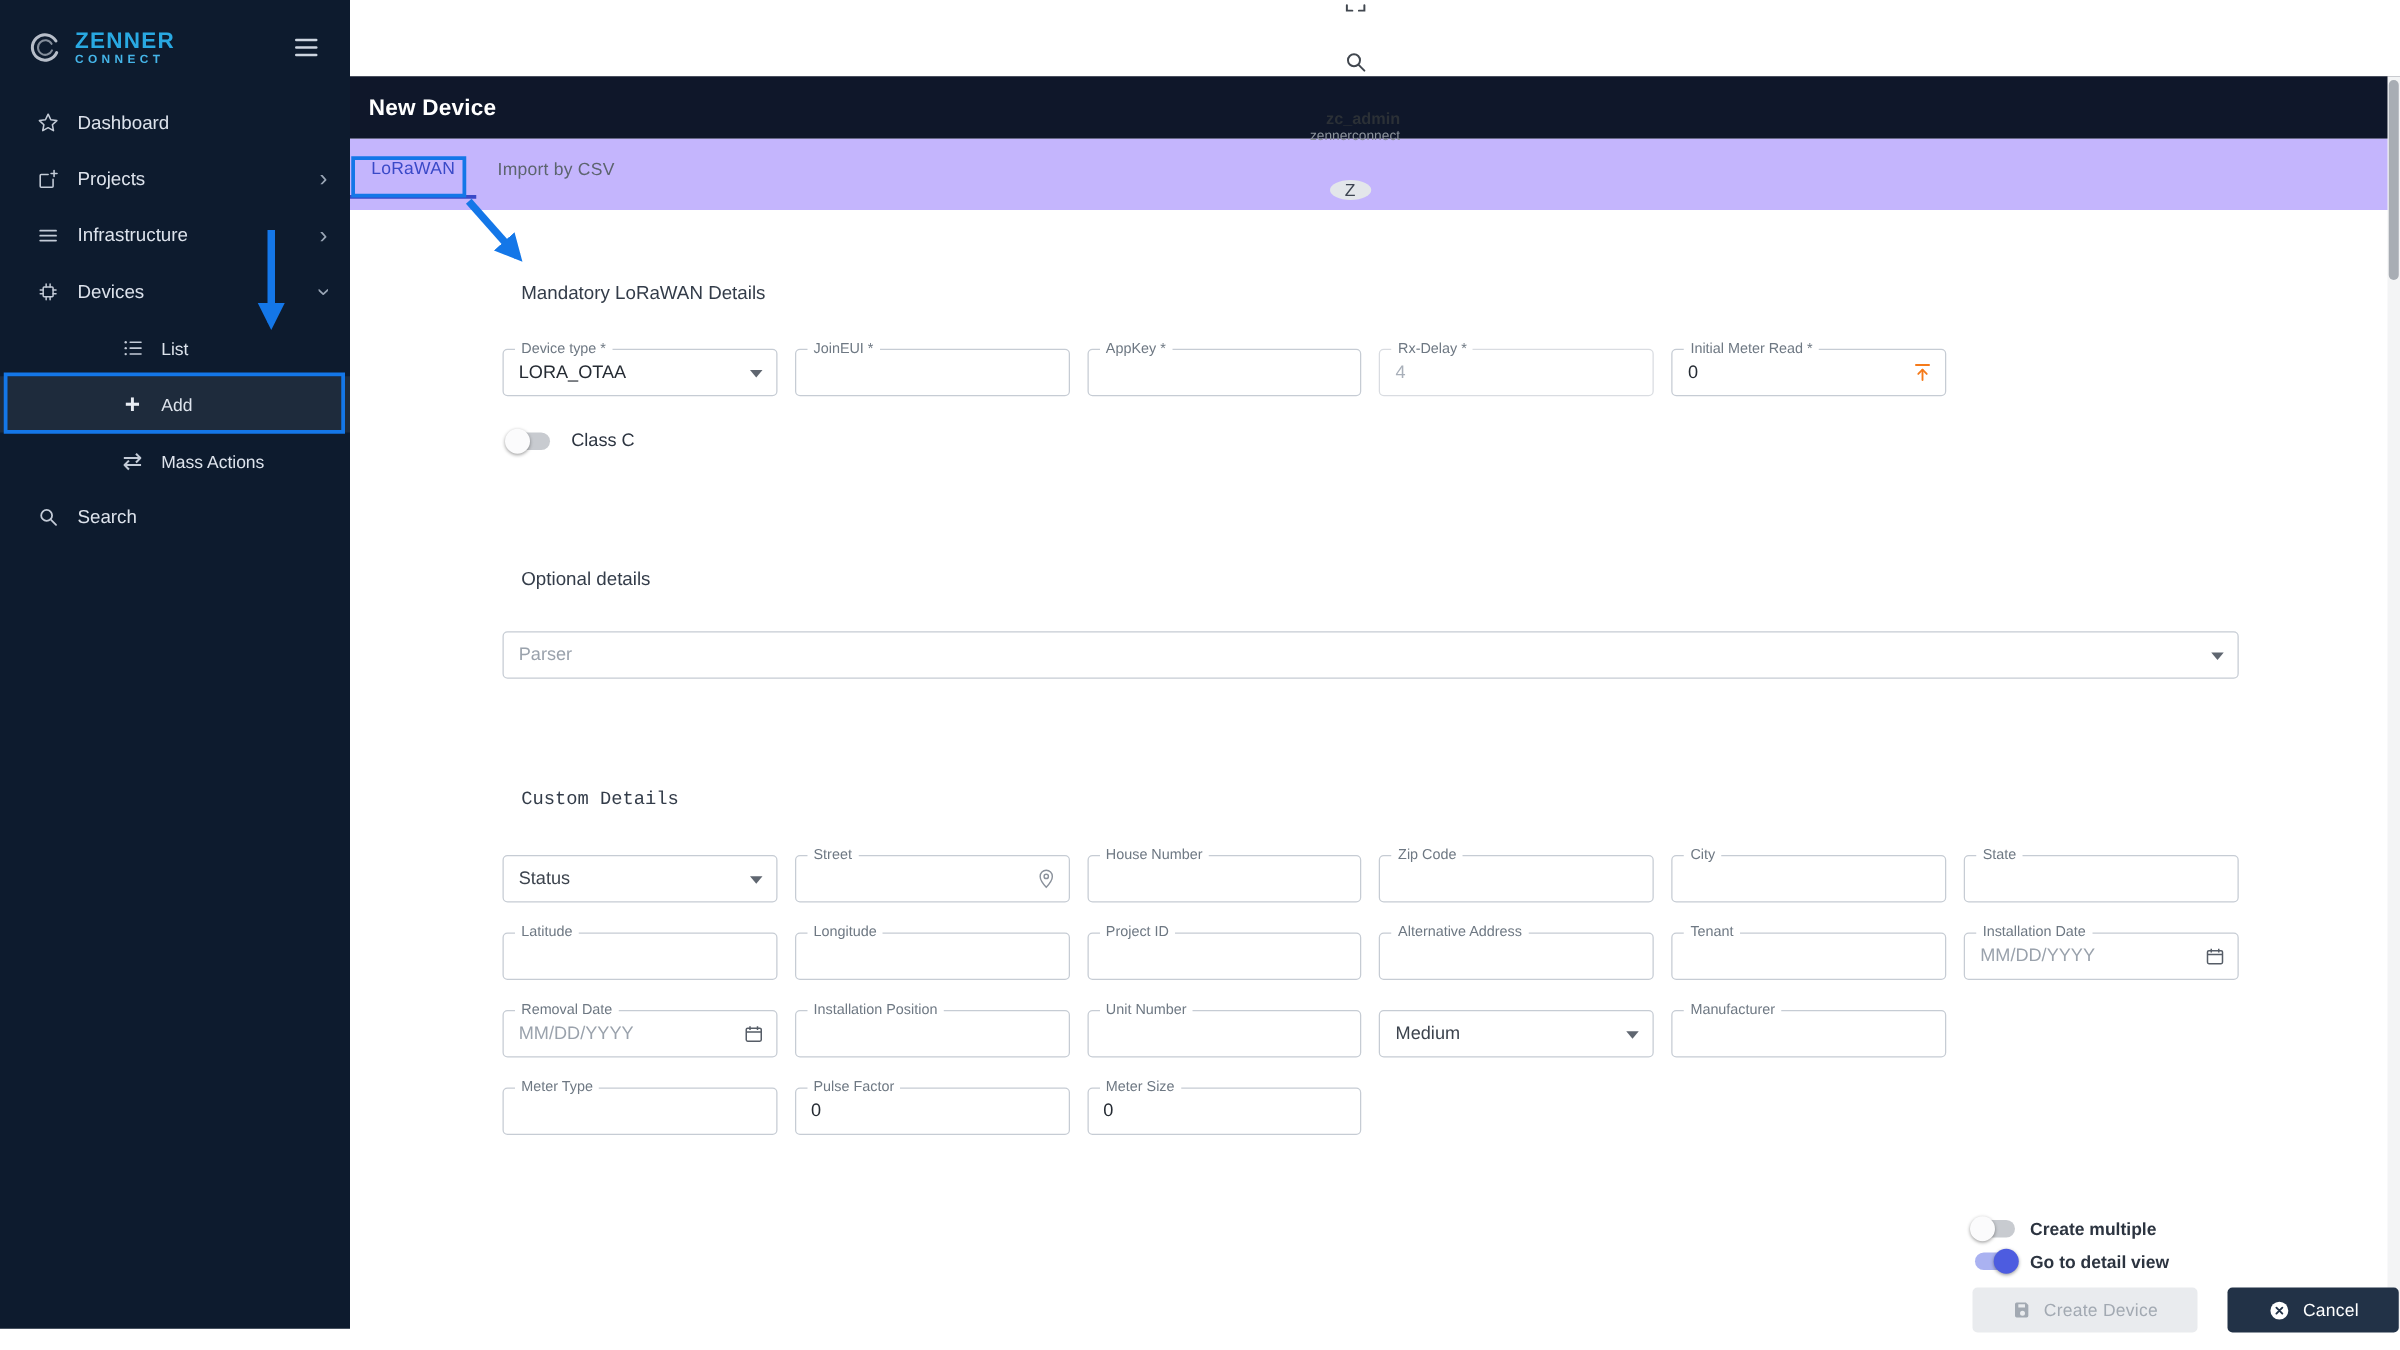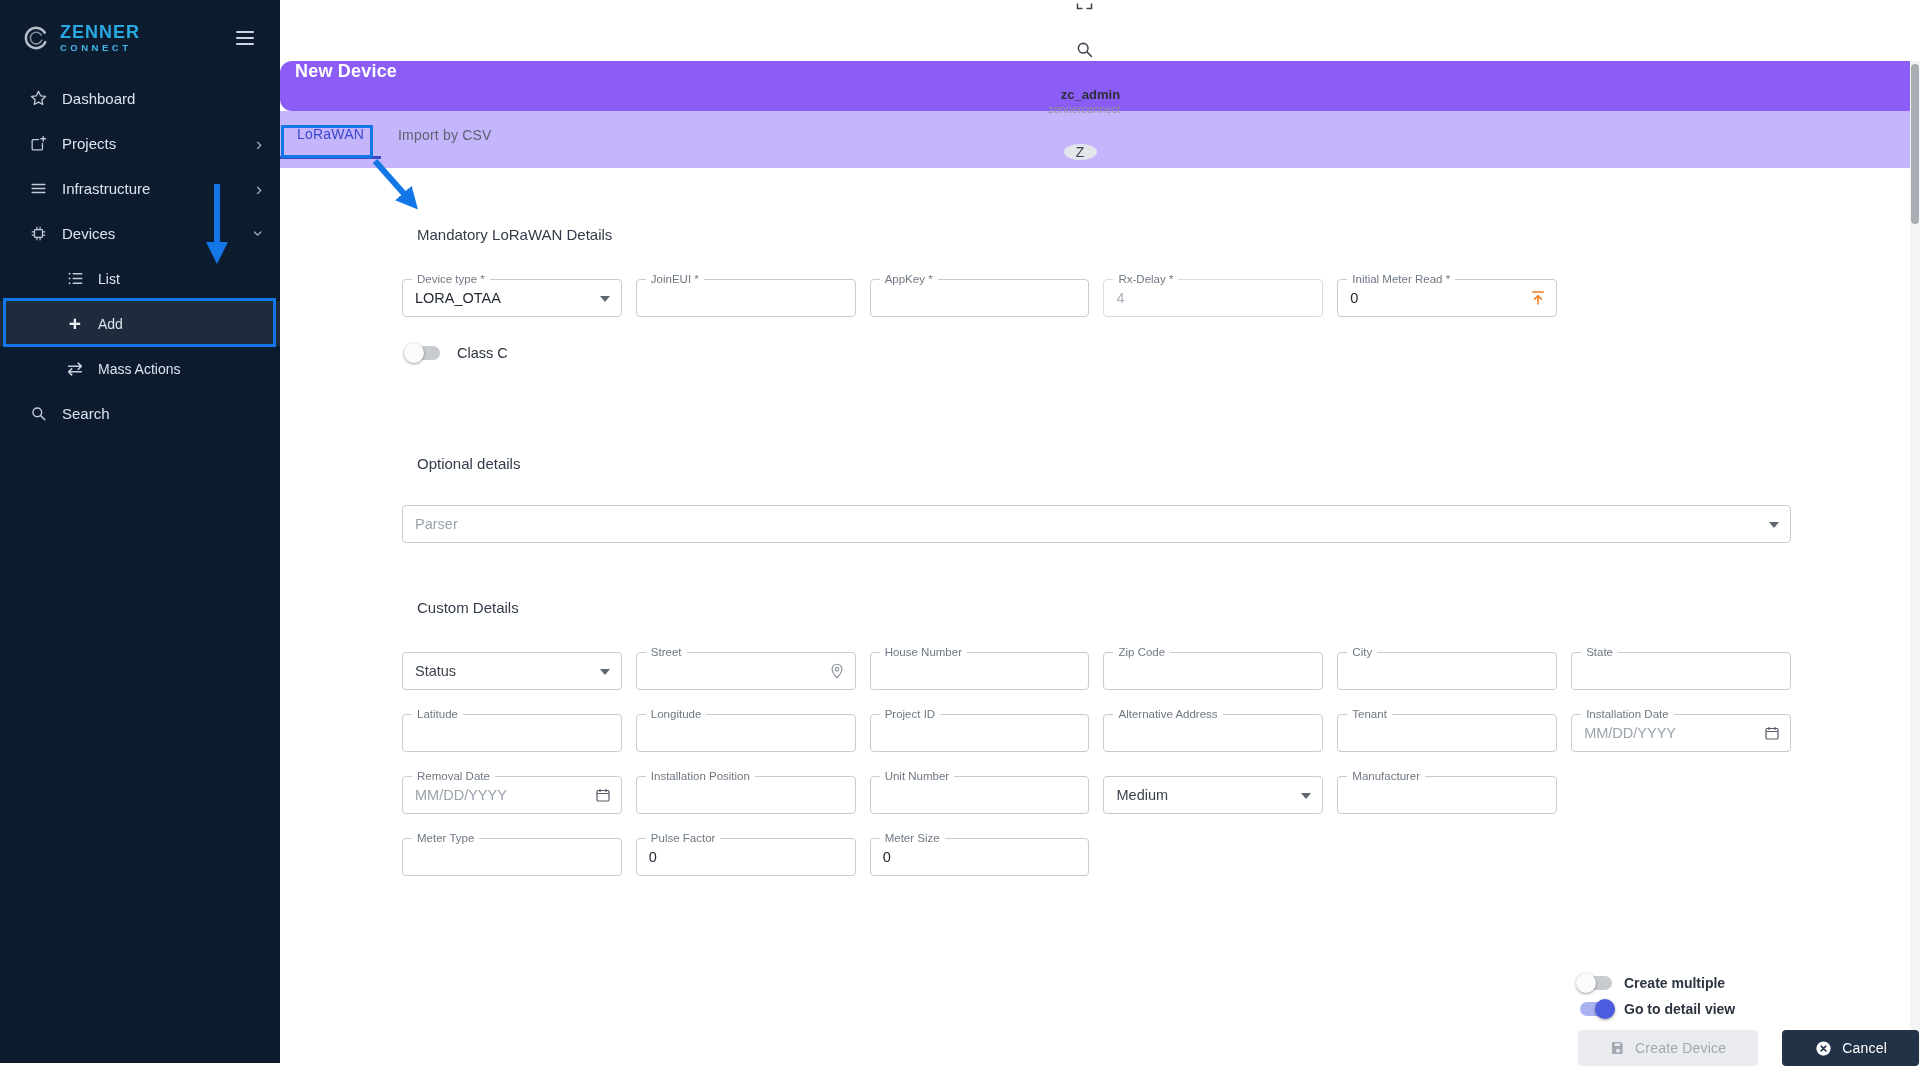--- a/index.html
+++ b/index.html
@@ -9,21 +9,21 @@
   .sidebar { position:absolute; left:0; top:0; width:280px; height:1063px; background:#0d1b2e; color:#dde3ec; z-index:5; }
   .logo-row { height:76px; display:flex; align-items:center; padding:0 22px 0 22px; }
   .logo-swirl { width:28px; height:28px; flex:none; }
   .logo-text { margin-left:10px; display:flex; flex-direction:column; }
   .logo-name { color:#29a9e2; font-size:18px; font-weight:bold; letter-spacing:1px; line-height:19px; }
   .logo-sub  { color:#45b5e8; font-size:9.5px; letter-spacing:3.5px; line-height:12px; font-weight:bold; }
   .hamburger { margin-left:auto; display:flex; flex-direction:column; gap:4px; cursor:pointer; padding:4px; }
   .hamburger span { display:block; width:18px; height:2px; background:#cdd5e0; border-radius:1px; }
 
   .nav-item { height:45px; display:flex; align-items:center; padding:0 18px 0 26px; font-size:15px; cursor:pointer; }
-  .nav-item.sub { padding-left:64px; font-size:14px; }
+  .nav-item.sub { padding-left:95px; font-size:14px; }
   .nav-item.active { background:rgba(255,255,255,0.07); }
   .nav-ico { width:24px; height:24px; display:flex; align-items:center; justify-content:center; color:#c3cbd7; flex:none; }
   .nav-ico svg { width:19px; height:19px; }
   .nav-label { margin-left:12px; }
   .nav-item.sub .nav-ico { width:22px; }
   .chev { margin-left:auto; color:#9aa6b6; font-size:19px; line-height:1; }
   .chev.down { transform:rotate(90deg); }
   .plus-glyph { font-size:21px; line-height:1; color:#e8edf4; font-weight:bold; }
   .swap-glyph { font-size:19px; color:#c3cbd7; }
 
@@ -34,33 +34,33 @@
   .tb-group { display:flex; align-items:center; gap:8px; color:#3b424b; font-size:13.5px; }
   .tb-ico { width:21px; height:21px; color:#41474f; display:flex; }
   .tb-ico svg { width:100%; height:100%; }
   .flag { position:relative; width:18px; height:11px; background:repeating-linear-gradient(180deg,#c0392b 0 1.6px,#ffffff 1.6px 3.2px); border:0.5px solid #d0d4d9; flex:none; }
   .flag::after { content:""; position:absolute; left:0; top:0; width:8px; height:6px; background:#3c3b6e; }
   .user-block { display:flex; flex-direction:column; align-items:flex-end; line-height:15px; }
   .user-name { font-size:13px; font-weight:bold; color:#2b3publication36; color:#2b3036; }
   .user-org { font-size:11px; color:#8d949d; }
   .avatar { width:33px; height:33px; border-radius:50%; background:#e3e6ea; color:#3c4350; display:flex; align-items:center; justify-content:center; font-size:14px; margin-left:-8px; }
 
-  .pageheader { height:50px; background:#8b5cf6; display:flex; align-items:flex-start; padding-left:15px;border-radius:12px; }
+  .pageheader { height:50px; background:#0f172a; display:flex; align-items:center; padding-left:15px; }
   .pageheader h1 { color:#fff; font-size:18px; font-weight:bold; letter-spacing:.2px; }
 
   .tabbar { height:57px; background:#c4b5fd; display:flex; align-items:flex-start; }
   .tab { height:48px; padding:0 17px; display:flex; align-items:center; font-size:14px; color:#5c646e; cursor:pointer; letter-spacing:.2px; }
   .tab.active { color:#3a49c8; font-weight:500; border-bottom:3px solid #3a49c8; }
 
   
   .content { margin-left:122px; width:1389px; }
   .sec-title { margin-left:15px; font-size:15px; font-weight:500; color:#333c49; }
   .t-mand { margin-top:58px; }
   .t-opt  { margin-top:92px; }
-  .t-cust { margin-top:56px; }
+  .t-cust { margin-top:88px;font-family:Liberation Mono, monospace; }
   .frow { display:grid; grid-template-columns:repeat(6,1fr); gap:14px; }
   .frow.first { margin-top:36px; }
   .frow.next { margin-top:24px; }
   .parser-row { margin-top:33px; }
 
   .fld { position:relative; height:38px; border:1px solid #c6ccd4; border-radius:4px; background:#fff; display:flex; align-items:center; padding:0 12px; font-size:14.5px; color:#252b33; cursor:text; }
   .flbl { position:absolute; top:-7px; left:9px; background:#fff; padding:0 5px; font-size:11.5px; color:#6e7883; white-space:nowrap; line-height:13px; }
   .fld.focus { border:2px solid #3a49c8; }
   .fld.focus .flbl { color:#3a49c8; }
   .fld.disabled { border-color:#d9dce1; }

